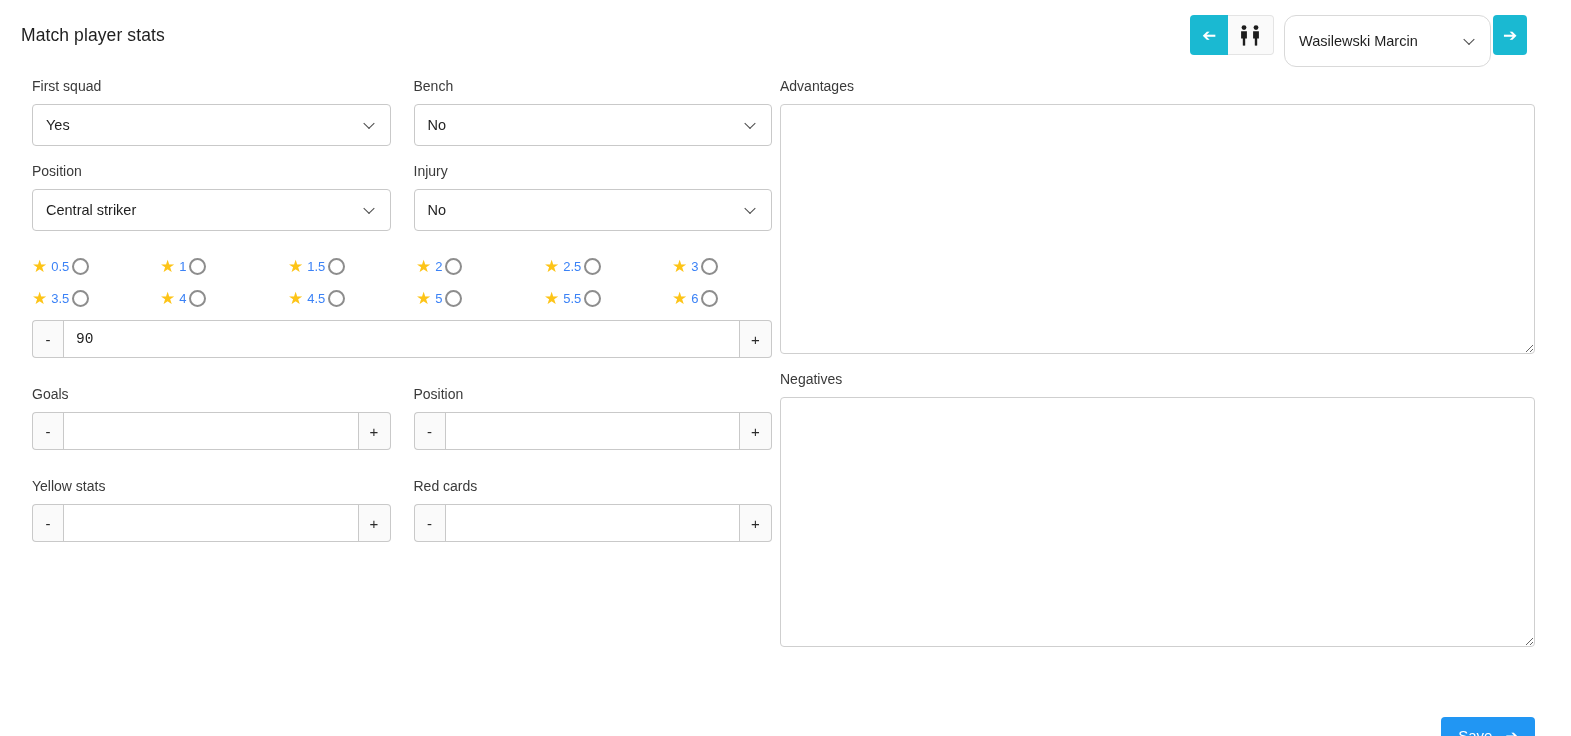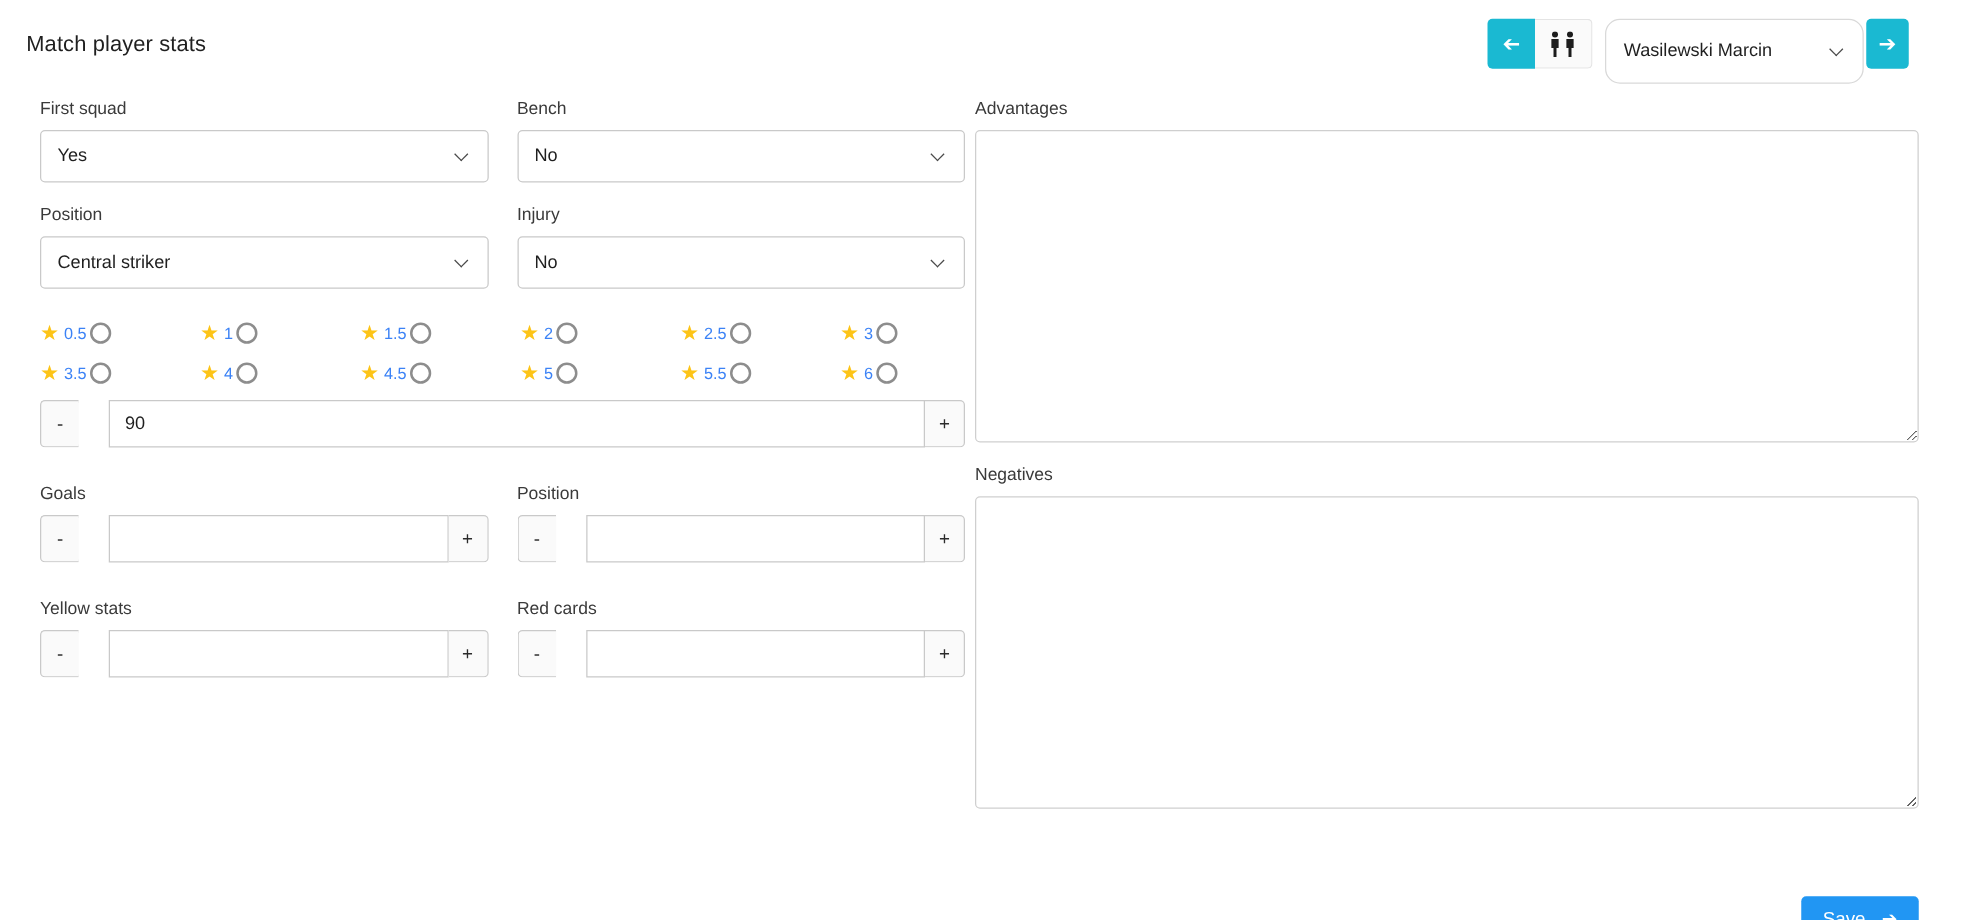--- a/index.html
+++ b/index.html
@@ -136,26 +136,25 @@
     display: flex; align-items: center; justify-content: center;
     cursor: pointer;
     flex: none;
   }
   .stepper-btn.dec { border-right: none; border-radius: 4px 0 0 4px; }
   .stepper-btn.inc { border-left: none; border-radius: 0 4px 4px 0; width: 32px; }
   .stepper input {
     flex: 1; min-width: 0;
     border: 1px solid #c9c9c9;
     padding: 0 12px;
-    font-family: Liberation Sans, sans-serif;
+    font-family: Liberation Mono, monospace;
     font-size: 14.5px;
     color: #1f1f1f;
     outline: none;
     background: #fff;
-    margin-left: 24px;
   }
 
   
   .ta {
     width: 100%;
     height: 250px;
     border: 1px solid #cfcfcf;
     border-radius: 4px;
     padding: 10px 12px;
     font-family: inherit;

